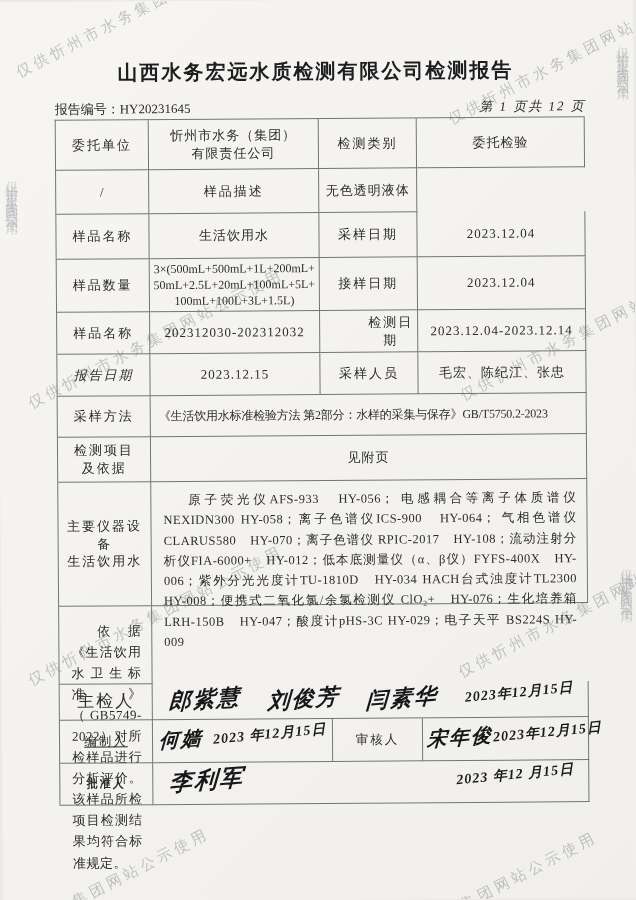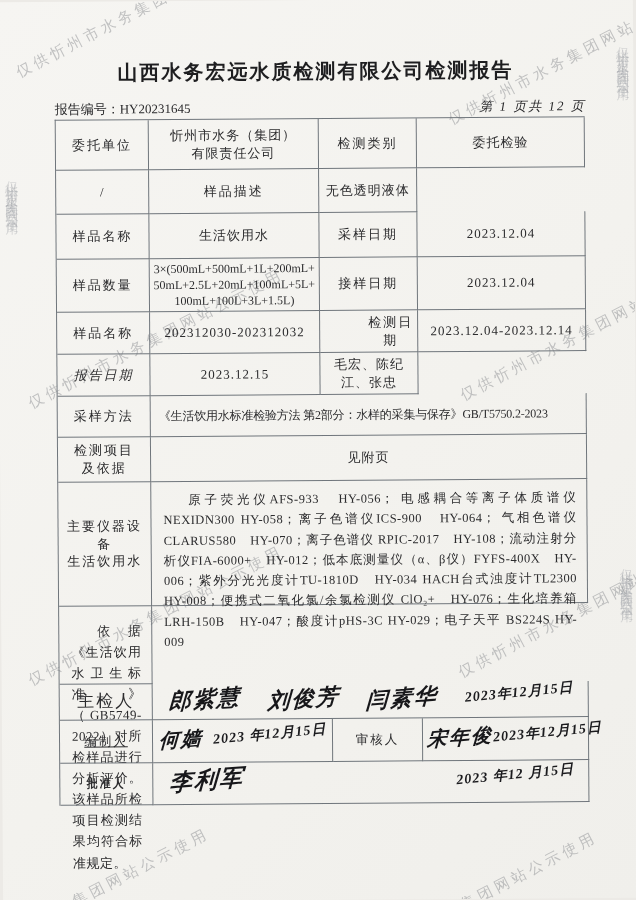--- a/index.html
+++ b/index.html
@@ -133,20 +133,21 @@
     <div class="row" style="grid-template-columns:93px 170px 98px 168px;">
       <div class="cell lbl" style="height:42px;">样品名称</div>
       <div class="cell" style="height:42px;">202312030-202312032</div>
       <div class="cell lbl" style="height:42px;padding-left:48px;">检测日期</div>
       <div class="cell" style="height:42px;">2023.12.04-2023.12.14</div>
     </div>
 
     <div class="row" style="grid-template-columns:93px 170px 98px 168px;">
       <div class="cell lbl" style="height:42px;font-style:italic;">报告日期</div>
       <div class="cell" style="height:42px;">2023.12.15</div>
+      <div class="cell lbl" style="height:42px;">采样人员</div>
       <div class="cell" style="height:42px;">毛宏、陈纪江、张忠</div>
     </div>
 
     <div class="row" style="grid-template-columns:93px 436px;">
       <div class="cell lbl" style="height:41px;">采样方法</div>
       <div class="cell left nowrap" style="height:41px;padding-left:8px;">《生活饮用水标准检验方法 第2部分：水样的采集与保存》GB/T5750.2-2023</div>
     </div>
 
     <div class="row" style="grid-template-columns:93px 436px;">
       <div class="cell lbl" style="height:45px;">检测项目

